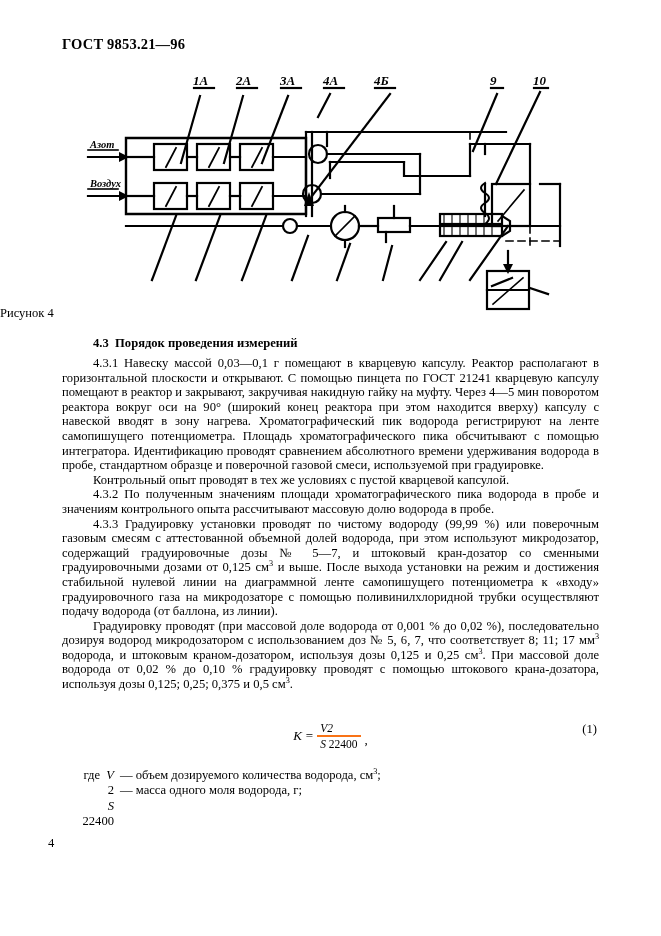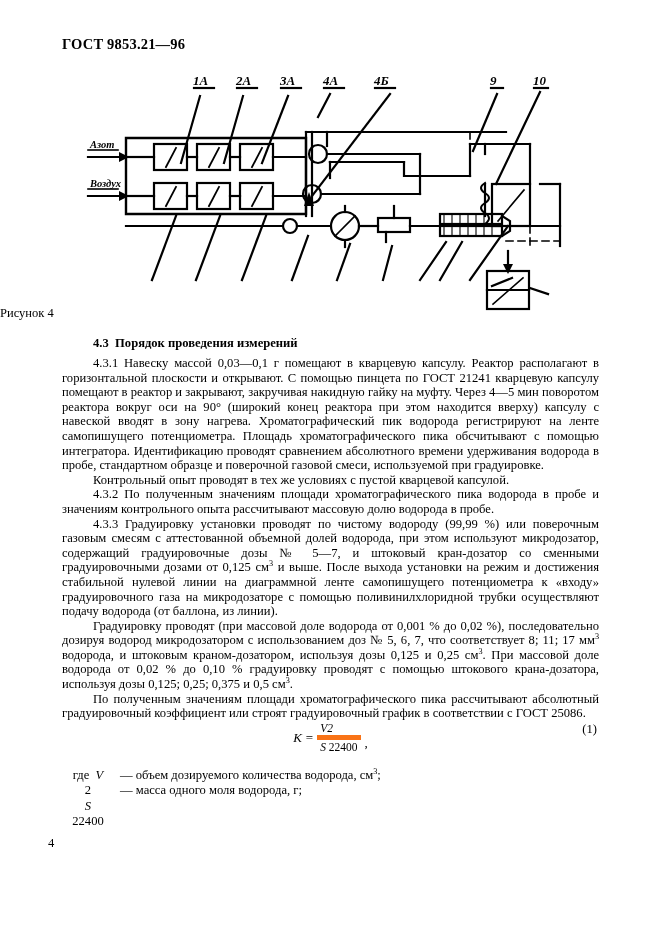--- a/index.html
+++ b/index.html
@@ -51,32 +51,32 @@
     font-size:12.6px;
   }
   .formula {
     display:inline-flex; align-items:center; gap:4px;
     font-family:"Liberation Serif", serif;
   }
   .formula .lhs { font-style:italic; font-size:13px; }
   .formula .eq { font-size:13px; }
   .frac { display:inline-flex; flex-direction:column; align-items:flex-start; line-height:1.05; }
   .frac .num { font-size:11.5px; padding:0 3px 1px 3px; font-style:italic; }
-  .frac .den { font-size:11.5px; padding:1px 3px 0 3px; border-top:5px solid #f97316; }
+  .frac .den { font-size:11.5px; padding:1px 3px 0 3px; border-top:2px solid #f97316; }
   .frac .den .ital { font-style:italic; }
   .formula .comma { font-size:13px; align-self:flex-end; padding-bottom:2px; }
   .eqno { position:absolute; right:2px; top:0px; font-size:12.6px; }
 
   
   .where {
     position:absolute; left:62px; top:768px; width:537px;
     font-size:12.6px; line-height:15.4px;
   }
   .where .row { display:flex; }
-  .where .sym { width:52px; text-align:center; padding-right:6px; white-space:nowrap; }
+  .where .sym { width:52px; text-align:right; padding-right:6px; white-space:nowrap; }
   .where .sym .it { font-style:italic; }
   .where .def { flex:1; }
 
   .page-num {
     position:absolute; left:48px; top:836px; font-size:12.6px;
   }
 </style>
 </head>
 <body>
 
@@ -283,21 +283,20 @@
     <p class="par">4.3.1  Навеску массой 0,03—0,1 г помещают в кварцевую капсулу. Реактор располагают в горизонтальной плоскости и открывают. С помощью пинцета по ГОСТ 21241 кварцевую капсулу помещают в реактор и закрывают, закручивая накидную гайку на муфту. Через 4—5 мин поворотом реактора вокруг оси на 90° (широкий конец реактора при этом находится вверху) капсулу с навеской вводят в зону нагрева. Хроматографический пик водорода регистрируют на ленте самопишущего потенциометра. Площадь хроматографического пика обсчитывают с помощью интегратора. Идентификацию проводят сравнением абсолютного времени удерживания водорода в пробе, стандартном образце и поверочной газовой смеси, используемой при градуировке.</p>
 
     <p class="par">Контрольный опыт проводят в тех же условиях с пустой кварцевой капсулой.</p>
 
     <p class="par">4.3.2  По полученным значениям площади хроматографического пика водорода в пробе и значениям контрольного опыта рассчитывают массовую долю водорода в пробе.</p>
 
     <p class="par"><span>4.3.3  Градуировку установки проводят по чистому водороду (99,99 %) или поверочным газовым смесям с аттестованной объемной долей водорода, при этом используют микродозатор, содержащий градуировочные дозы № 5—7, и штоковый кран-дозатор со сменными градуировочными дозами от 0,125 см</span><sup>3</sup><span> и выше. После выхода установки на режим и достижения стабильной нулевой линии на диаграммной ленте самопишущего потенциометра к «входу» градуировочного газа на микродозаторе с помощью поливинилхлоридной трубки осуществляют подачу водорода (от баллона, из линии).</span></p>
 
     <p class="par"><span>Градуировку проводят (при массовой доле водорода от 0,001 % до 0,02 %), последовательно дозируя водород микродозатором с использованием доз № 5, 6, 7, что соответствует 8; 11; 17 мм</span><sup>3</sup><span> водорода, и штоковым краном-дозатором, используя дозы 0,125 и 0,25 см</span><sup>3</sup><span>. При массовой доле водорода от 0,02 % до 0,10 % градуировку проводят с помощью штокового крана-дозатора, используя дозы 0,125; 0,25; 0,375 и 0,5 см</span><sup>3</sup><span>.</span></p>
 
-    <p class="par">По полученным значениям площади хроматографического пика рассчитывают абсолютный градуировочный коэффициент или строят градуировочный график в соответствии с ГОСТ 25086.</p>
 
   </div>
 
   <div class="formula-row">
     <span class="formula">
       <span class="lhs">K</span>
       <span class="eq">=</span>
       <span class="frac">
         <span class="num"><i>V</i><span>2</span></span>
         <span class="den"><i class="ital">S</i>&nbsp;<span>22400</span></span>

